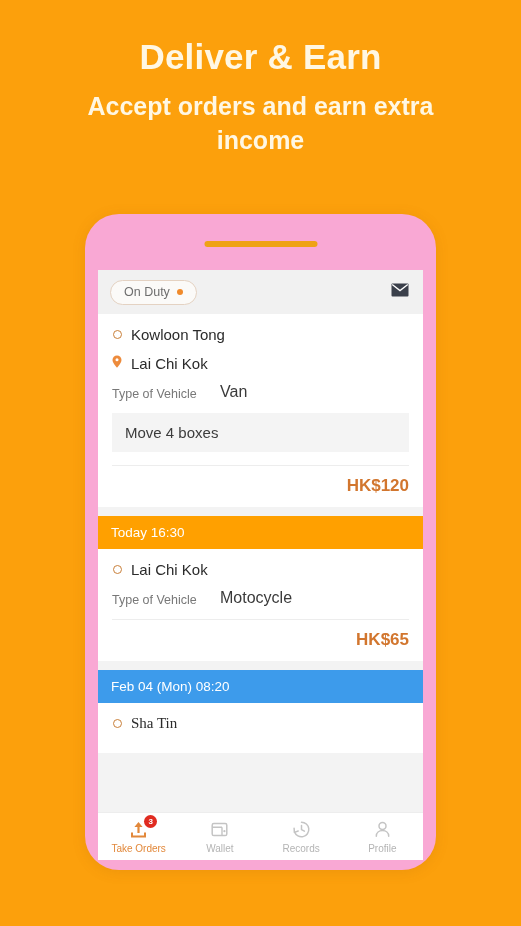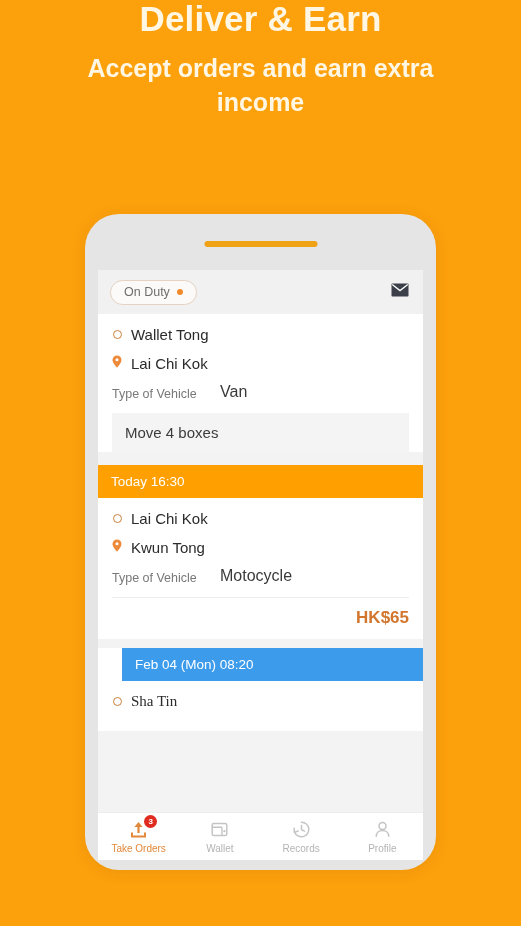--- a/index.html
+++ b/index.html
@@ -11,20 +11,21 @@
   }
 
   body {
     background: #FCA00C;
     font-family: "Liberation Sans", sans-serif;
     position: relative;
   }
 
   
   .promo {
+    padding-top: 38px;
     text-align: center;
     color: #FFF7E3;
   }
   .promo-title {
     font-size: 35px;
     font-weight: bold;
     letter-spacing: 0.2px;
     line-height: 1.1;
   }
   .promo-sub {
@@ -35,21 +36,21 @@
     padding: 0 55px;
   }
 
   
   .phone {
     position: absolute;
     left: 85px;
     top: 214px;
     width: 351px;
     height: 656px;
-    background: #e5e5e5;
+    background: #f9a8d4;
     border-radius: 34px;
     box-shadow: 0 2px 14px rgba(140, 80, 0, 0.13);
     overflow: hidden;
   }
   .speaker {
     position: absolute;
     top: 27px;
     left: 50%;
     transform: translateX(-50%);
     width: 113px;
@@ -110,21 +111,21 @@
     height: 33px;
     display: flex;
     align-items: center;
     justify-content: space-between;
     padding: 0 11px 0 13px;
     font-size: 13.5px;
     color: #FFFFFF;
   }
   .card-head.urgent { background: #E8671F; }
   .card-head.today  { background: #FFA000; }
-  .card-head.future { background: #3D9BEB; margin-left: 24px; }
+  .card-head.future { background: #3D9BEB; }
 
   .help-icon { display: block; }
 
   .card-body { padding: 12px 14px 0 14px; }
 
   .loc-row {
     display: flex;
     align-items: center;
     gap: 9px;
     margin-bottom: 11px;
@@ -244,56 +245,48 @@
         </svg>
       </span>
     </div>
 
     <div class="cards">
 
       <div class="card">
         <div class="card-body">
           <div class="loc-row">
             <span class="origin-dot"></span>
-            <span class="loc-text">Wallet Tong</span>
+            <span class="loc-text">Kowloon Tong</span>
           </div>
           <div class="loc-row">
             <span class="pin-icon">
               <svg width="10" height="13" viewBox="0 0 10 13">
                 <path d="M5 0.4c-2.5 0-4.5 2-4.5 4.5C0.5 8 5 12.6 5 12.6S9.5 8 9.5 4.9C9.5 2.4 7.5 0.4 5 0.4z" fill="#ED8B3C"></path>
                 <circle cx="5" cy="4.8" r="1.5" fill="#FFFFFF"></circle>
               </svg>
             </span>
             <span class="loc-text">Lai Chi Kok</span>
           </div>
           <div class="vehicle-row">
             <span class="vehicle-label">Type of Vehicle</span>
             <span class="vehicle-value">Van</span>
           </div>
           <div class="note-box">Move 4 boxes</div>
+          <div class="price-row">HK$120</div>
         </div>
       </div>
 
       <div class="card">
         <div class="card-head today">
           <span>Today 16:30</span>
         </div>
         <div class="card-body">
           <div class="loc-row">
             <span class="origin-dot"></span>
             <span class="loc-text">Lai Chi Kok</span>
-          </div>
-          <div class="loc-row">
-            <span class="pin-icon">
-              <svg width="10" height="13" viewBox="0 0 10 13">
-                <path d="M5 0.4c-2.5 0-4.5 2-4.5 4.5C0.5 8 5 12.6 5 12.6S9.5 8 9.5 4.9C9.5 2.4 7.5 0.4 5 0.4z" fill="#ED8B3C"></path>
-                <circle cx="5" cy="4.8" r="1.5" fill="#FFFFFF"></circle>
-              </svg>
-            </span>
-            <span class="loc-text">Kwun Tong</span>
           </div>
           <div class="vehicle-row">
             <span class="vehicle-label">Type of Vehicle</span>
             <span class="vehicle-value">Motocycle</span>
           </div>
           <div class="price-row">HK$65</div>
         </div>
       </div>
 
       <div class="card">

